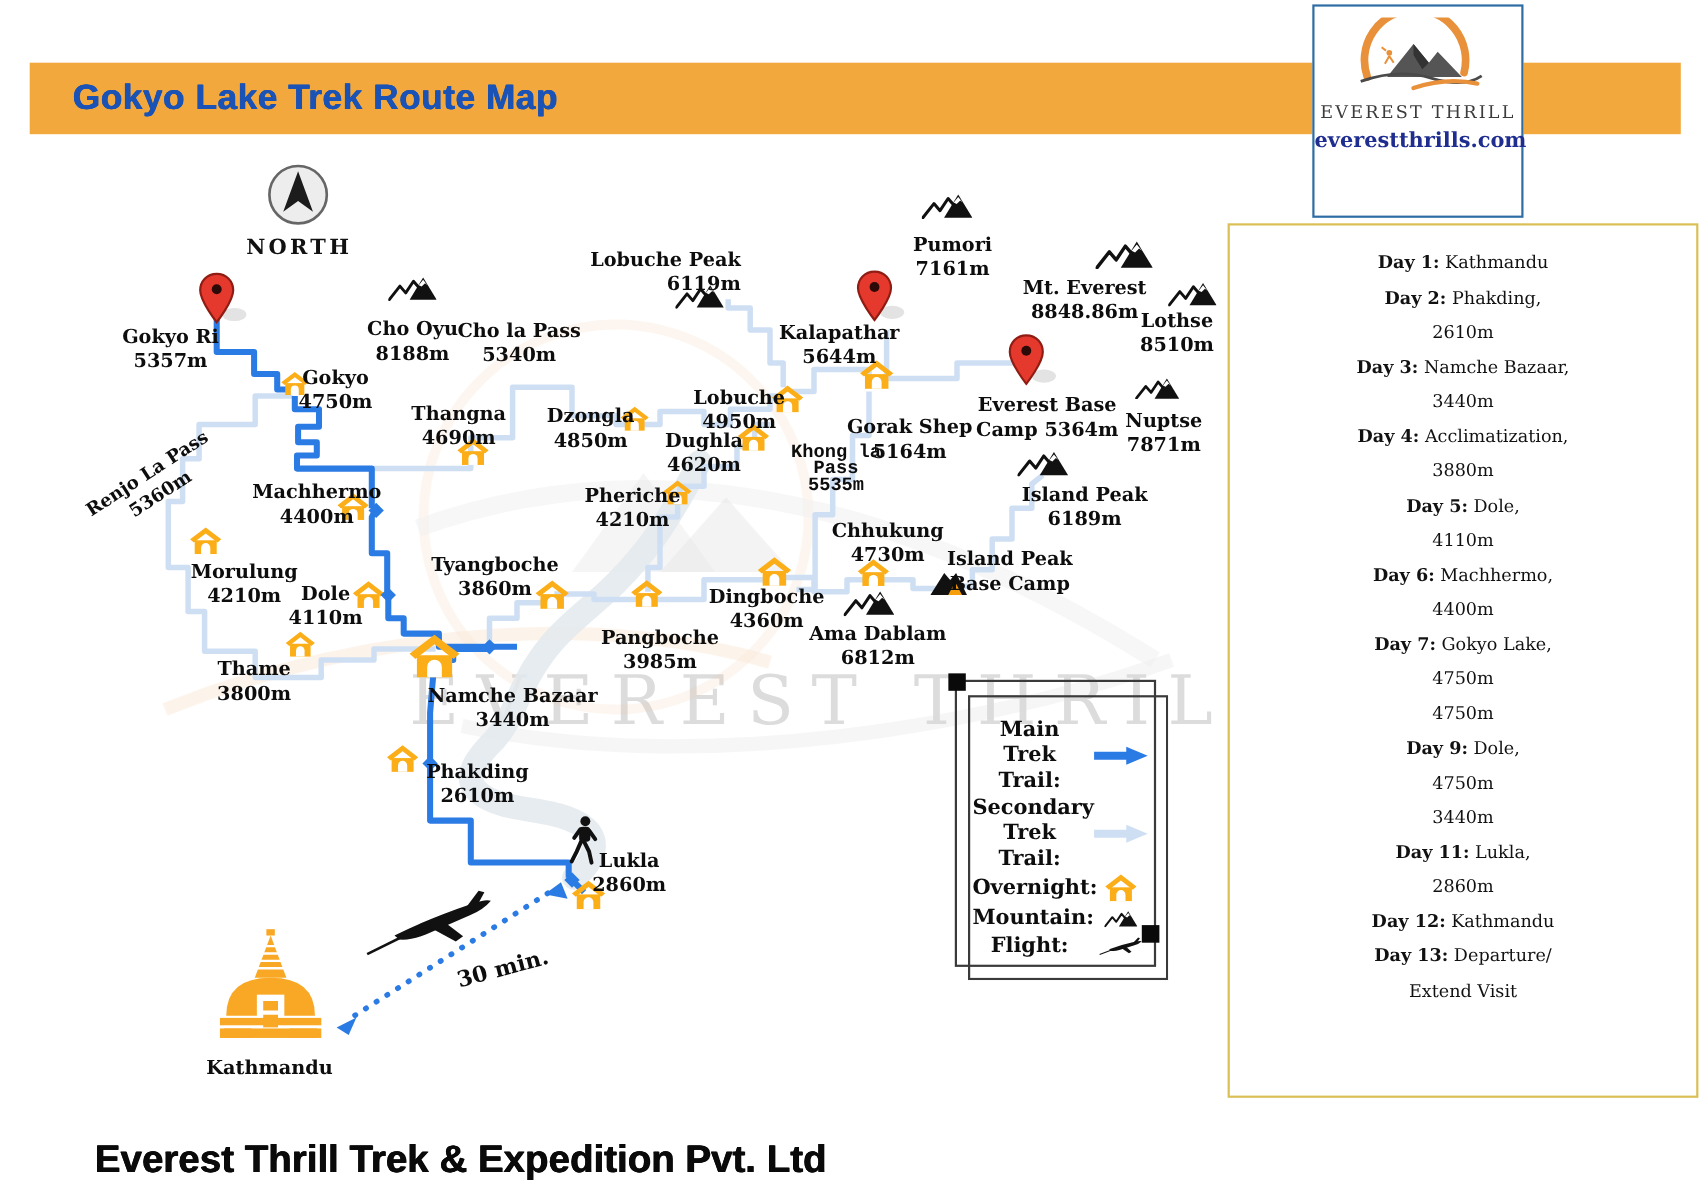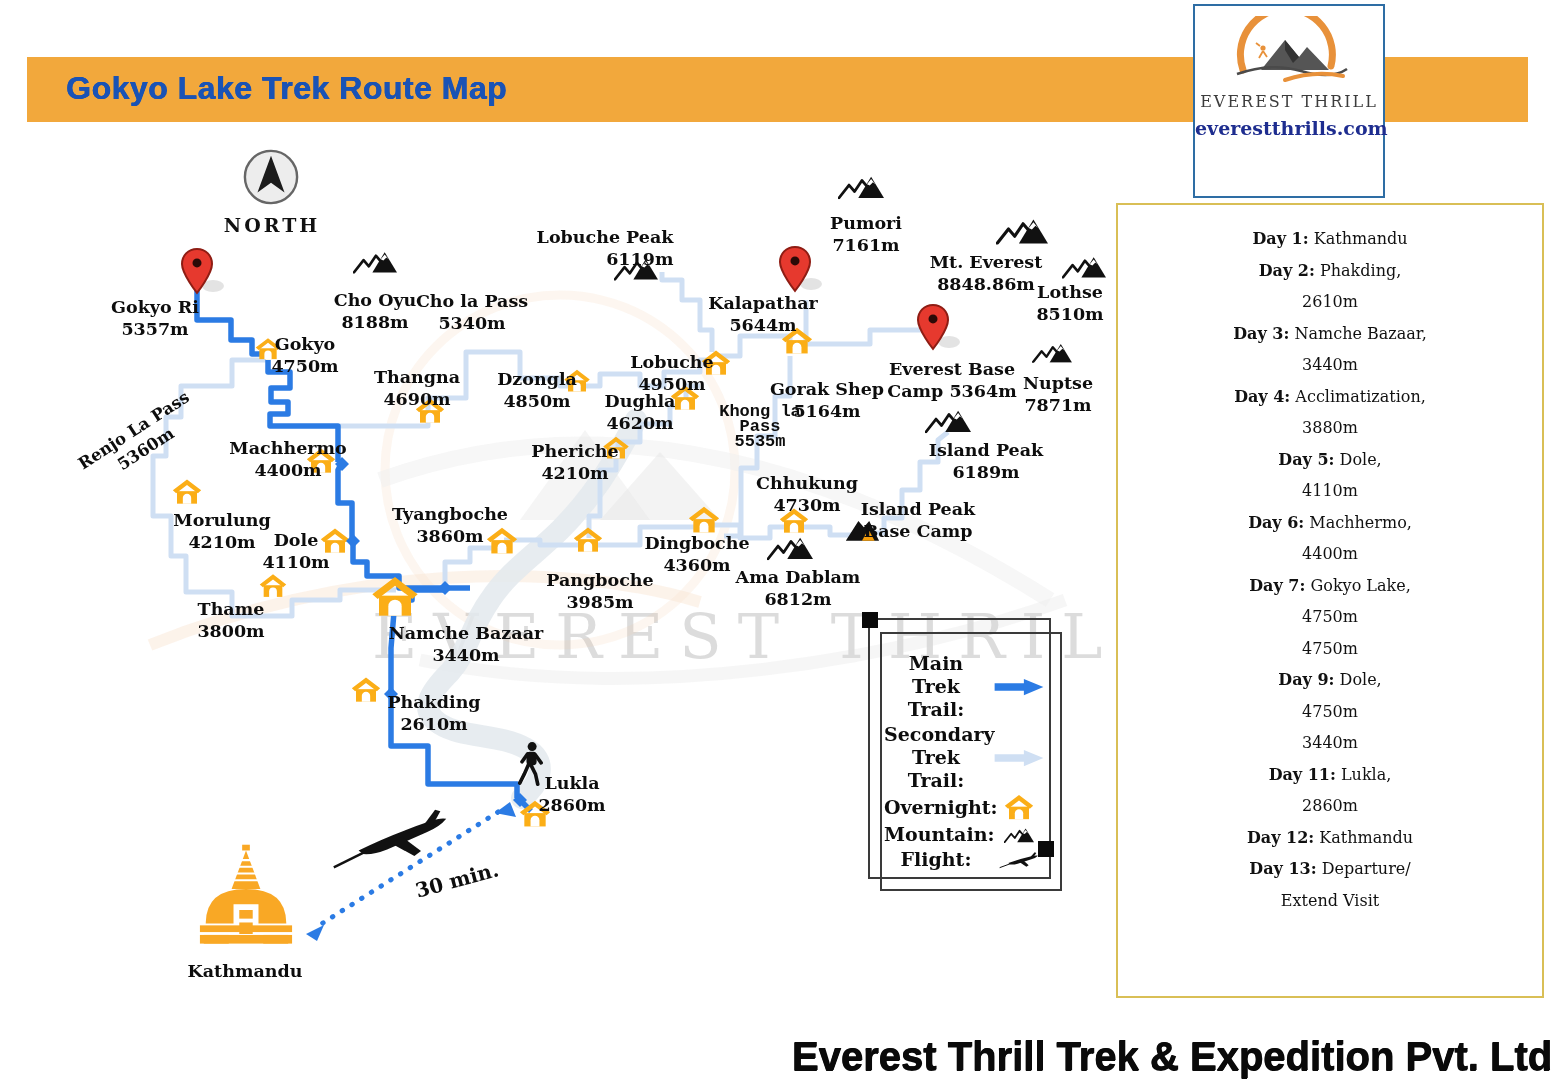--- a/index.html
+++ b/index.html
@@ -41,22 +41,22 @@
   .legend-sq{position:absolute;width:16px;height:16px;background:#0a0a0a;z-index:7;}
   .legend-items{position:absolute;left:884px;top:652px;width:170px;z-index:7;}
   .legend-row{display:flex;align-items:center;margin-bottom:2px;}
   .legend-row .lab{width:104px;text-align:center;font-weight:bold;font-size:19px;line-height:23px;color:#0d0d0d;}
   .legend-row .ic{width:62px;display:flex;justify-content:center;align-items:center;}
   
   .watermark-text{position:absolute;left:372px;top:600px;width:560px;z-index:2;
       font-size:62px;letter-spacing:16px;color:#9a9a9a;opacity:.34;white-space:nowrap;}
   
   .footer{position:absolute;left:0;top:1034px;width:1552px;padding-left:86px;box-sizing:border-box;
-      text-align:right;z-index:5;font-family:"Liberation Sans",sans-serif;font-weight:bold;
-      font-size:40px;color:#0a0a0a;letter-spacing:0;
+      text-align:left;z-index:5;font-family:"Liberation Sans",sans-serif;font-weight:bold;
+      font-size:35px;color:#0a0a0a;letter-spacing:0;
       text-shadow:.7px 0 #0a0a0a, 0 .5px #0a0a0a;}
 </style>
 </head>
 <body>
 
 <svg class="map-layer" width="1552" height="1080" viewBox="0 0 1552 1080">
 
   <g opacity="0.45">
     <circle cx="560" cy="470" r="175" fill="none" stroke="#f0c79e" stroke-width="9" opacity="0.35"></circle>
     <path d="M380 480 C560 415 780 430 1050 600" fill="none" stroke="#dcdcdc" stroke-width="16" opacity="0.55"></path>

